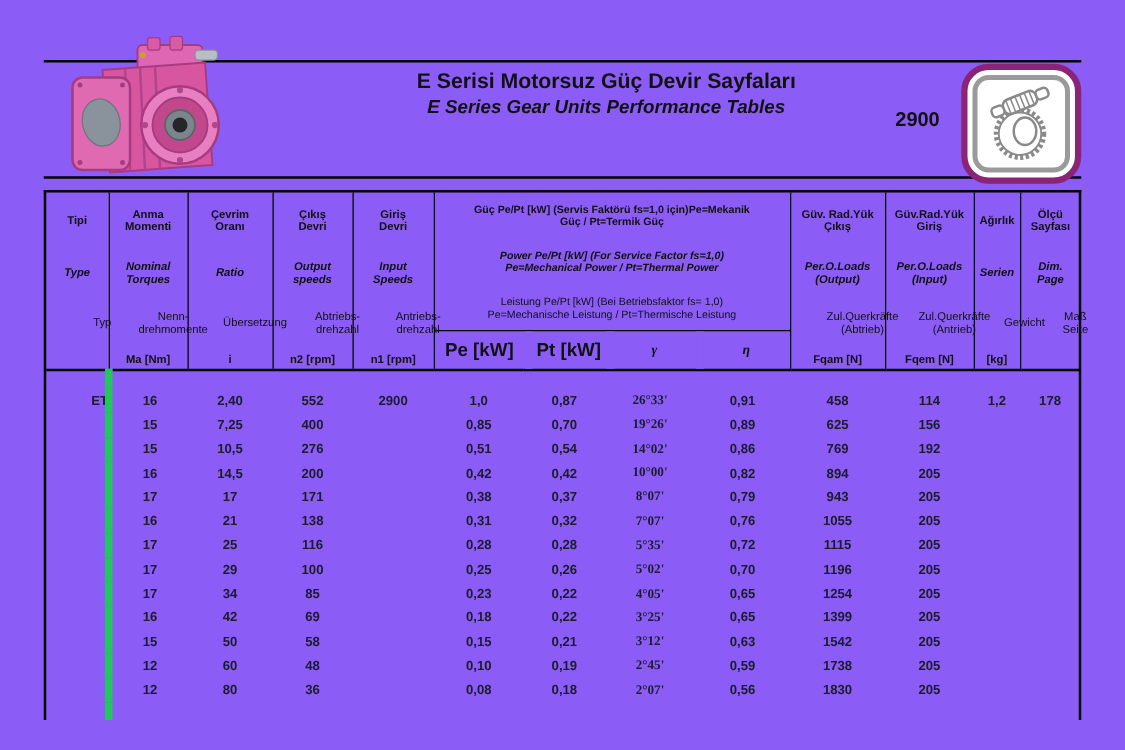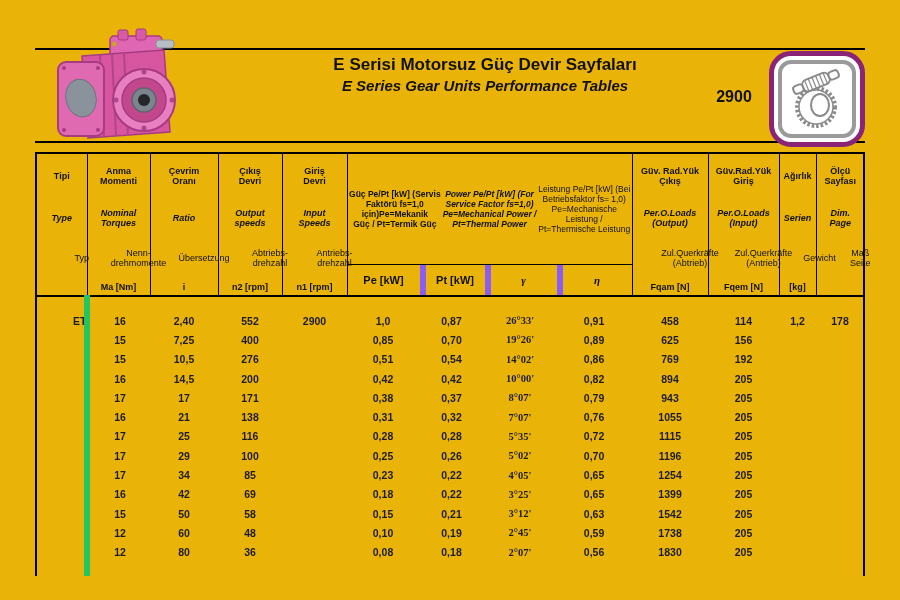--- a/index.html
+++ b/index.html
@@ -1,16 +1,16 @@
 <!DOCTYPE html>
 <html><head>
 <meta charset="utf-8">
 <style>
   html,body{margin:0;padding:0;background:#fff;}
-  .page{position:relative;width:900px;height:600px;background:#eab308;overflow:hidden;
+  .page{position:relative;width:900px;height:600px;background:#8b5cf6;overflow:hidden;
         font-family:"Liberation Sans",sans-serif;color:#111;}
   .rule{position:absolute;left:35px;width:830px;height:0;border-top:2px solid #000;}
   .rule-top{top:48px;}
   .rule-bottom{top:141px;}
 
   
   .gearbox{position:absolute;left:52px;top:28px;z-index:3;}
   .titles{position:absolute;left:185px;top:54px;width:600px;text-align:center;z-index:2;}
   .t-tr{font-size:17px;font-weight:bold;line-height:21px;}
   .t-en{font-size:15px;font-weight:bold;font-style:italic;line-height:21px;}
@@ -29,28 +29,28 @@
   table.perf{width:100%;border-collapse:collapse;table-layout:fixed;}
   .perf th{padding:0;vertical-align:top;border-right:1px solid #000;border-bottom:2px solid #000;
            font-weight:normal;}
   .perf th:last-child{border-right:none;}
   .hs{display:flex;align-items:center;justify-content:center;text-align:center;
       white-space:pre-line;line-height:10px;font-size:9px;}
   .h1{height:44px;font-weight:bold;}
   .h2{height:40px;font-weight:bold;font-style:italic;}
   .h3{height:40px;margin-left:40px;}
   .h4{height:17px;font-weight:bold;}
-  .gdesc{height:110px;display:flex;flex-direction:row;}
+  .gdesc{height:110px;display:flex;flex-direction:column;}
   .gl{flex:1;display:flex;align-items:center;justify-content:center;text-align:center;
       white-space:pre-line;font-size:8.5px;line-height:10px;}
   .gl.tr{font-weight:bold;}
   .gl.en{font-weight:bold;font-style:italic;}
   .gsub{height:30px;border-top:1px solid #000;display:flex;}
   .gcell{box-sizing:border-box;display:flex;align-items:center;justify-content:center;
-         font-size:11px;font-weight:bold;}
+         font-size:15px;font-weight:bold;}
   .gcell + .gcell{border-left:6px solid #8b5cf6;}
   .gcell.sym{font-family:"Liberation Serif",serif;font-style:italic;font-size:11px;}
 
   .perf tbody td{padding:0;height:19.3px;text-align:center;font-size:10.5px;font-weight:bold;
                  color:#1c1c2e;overflow:hidden;}
   .perf tbody td.c1, .perf tbody tr td:first-child{border-right:6px solid #22c55e;padding-left:36px;}
   .perf tr.spacer-top td{height:14px;}
   .perf tr.spacer-bot td{height:14px;}
   .perf td.sym{font-family:"Liberation Serif",serif;}
 </style>

